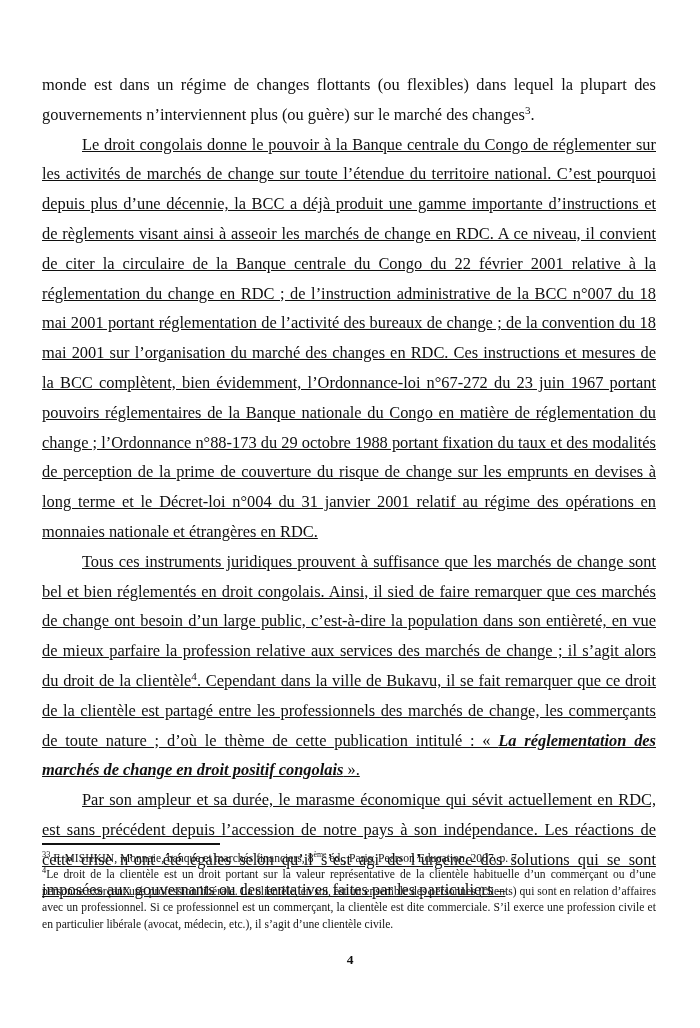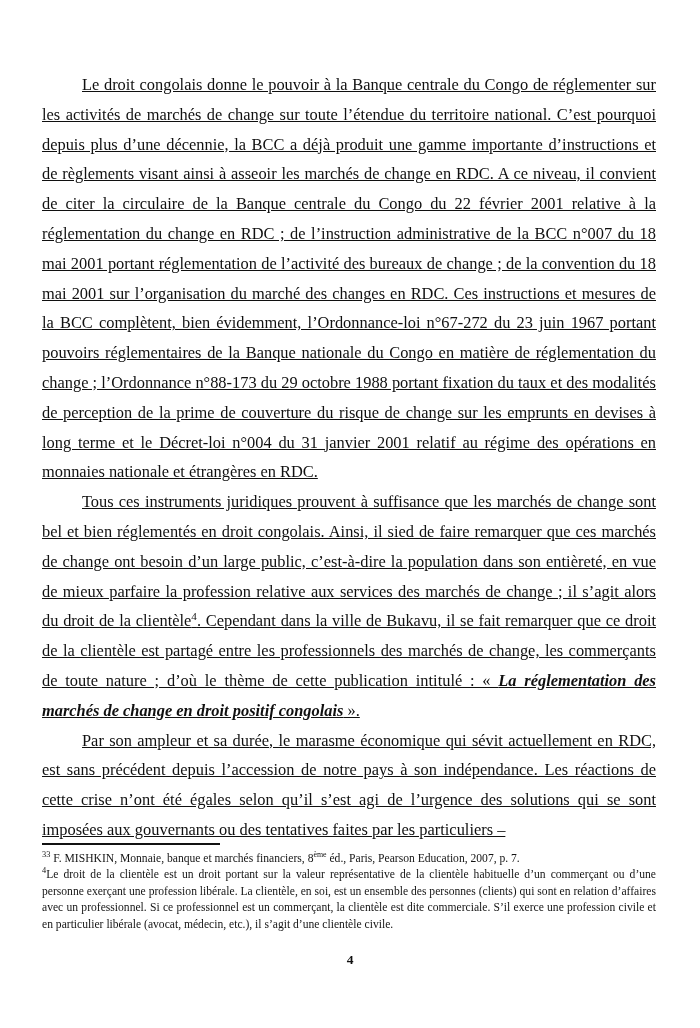--- a/index.html
+++ b/index.html
@@ -83,20 +83,23 @@
     color: #101010;
   }
 </style>
 </head>
 <body>
 
 <div class="page">
 
   <div class="body-block">
 
+    <p class="para">
+      <span>monde est dans un régime de changes flottants (ou flexibles) dans lequel la plupart des gouvernements n’interviennent plus (ou guère) sur le marché des changes<span class="sup">3</span>.</span>
+    </p>
 
     <p class="para indent">
       <span>Le droit congolais donne le pouvoir à la Banque centrale du Congo de réglementer sur les activités de marchés de change sur toute l’étendue du territoire national. C’est pourquoi depuis plus d’une décennie, la BCC a déjà produit une gamme importante d’instructions et de règlements visant ainsi à asseoir les marchés de change en RDC. A ce niveau, il convient de citer la circulaire de la Banque centrale du Congo du 22 février 2001 relative à la réglementation du change en RDC ; de l’instruction administrative de la BCC n°007 du 18 mai 2001 portant réglementation de l’activité des bureaux de change ; de la convention du 18 mai 2001 sur l’organisation du marché des changes en RDC. Ces instructions et mesures de la BCC complètent, bien évidemment, l’Ordonnance-loi n°67-272 du 23 juin 1967 portant pouvoirs réglementaires de la Banque nationale du Congo en matière de réglementation du change ; l’Ordonnance n°88-173 du 29 octobre 1988 portant fixation du taux et des modalités de perception de la prime de couverture du risque de change sur les emprunts en devises à long terme et le Décret-loi n°004 du 31 janvier 2001 relatif au régime des opérations en monnaies nationale et étrangères en RDC.</span>
     </p>
 
     <p class="para indent">
       <span>Tous ces instruments juridiques prouvent à suffisance que les marchés de change sont bel et bien réglementés en droit congolais. Ainsi, il sied de faire remarquer que ces marchés de change ont besoin d’un large public, c’est-à-dire la population dans son entièreté, en vue de mieux parfaire la profession relative aux services des marchés de change ; il s’agit alors du droit de la clientèle<span class="sup">4</span>. Cependant dans la ville de Bukavu, il se fait remarquer que ce droit de la clientèle est partagé entre les professionnels des marchés de change, les commerçants de toute nature ; d’où le thème de cette publication intitulé : « <span class="bi">La réglementation des marchés de change en droit positif congolais</span> ».</span>
     </p>
 
     <p class="para indent">

